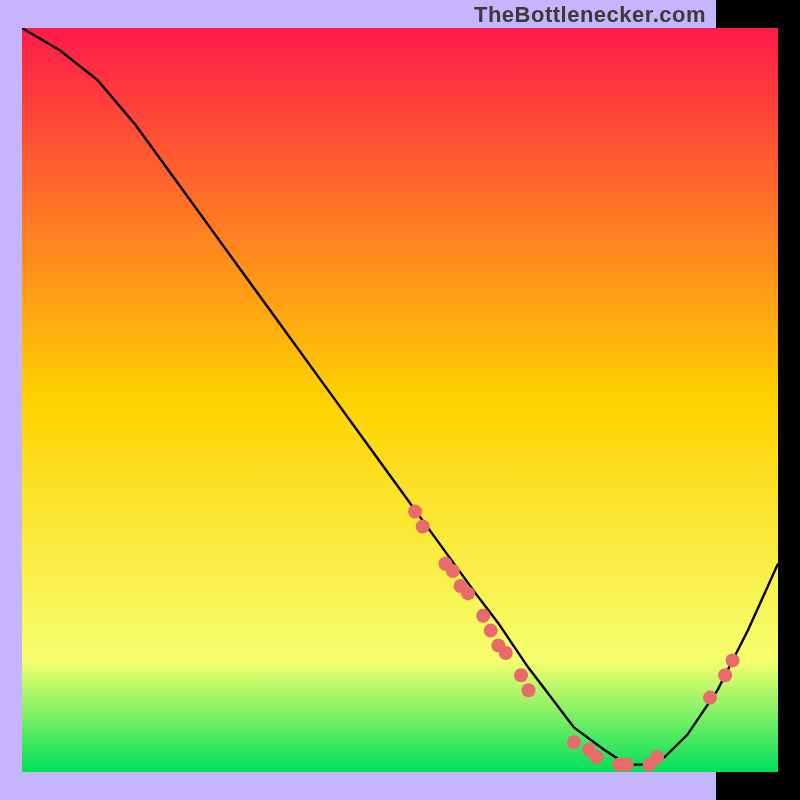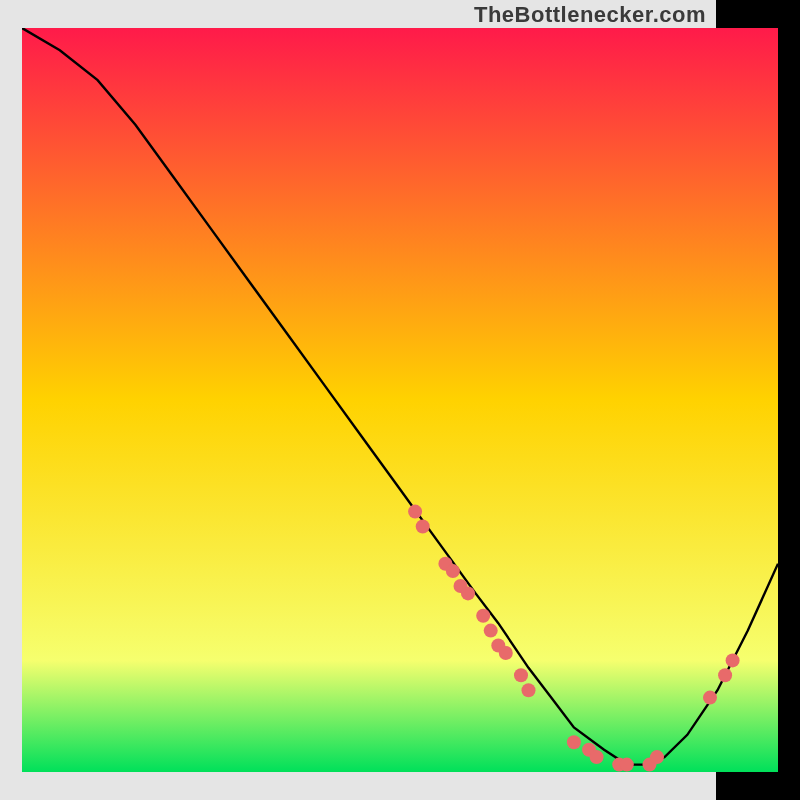--- a/index.html
+++ b/index.html
@@ -8,21 +8,21 @@
     width: 800px;
     height: 800px;
     background: #000;
     overflow: hidden;
     font-family: Arial, Helvetica, sans-serif;
   }
   .frame {
     position: relative;
     width: 716px;
     height: 800px;
-    background: #e5e5e5;
+    background: #c4b5fd;
   }
   .watermark {
     position: absolute;
     top: 2px;
     right: 10px;
     color: #3a3a3a;
     font-size: 22px;
     font-weight: bold;
     letter-spacing: 0.5px;
     z-index: 10;

